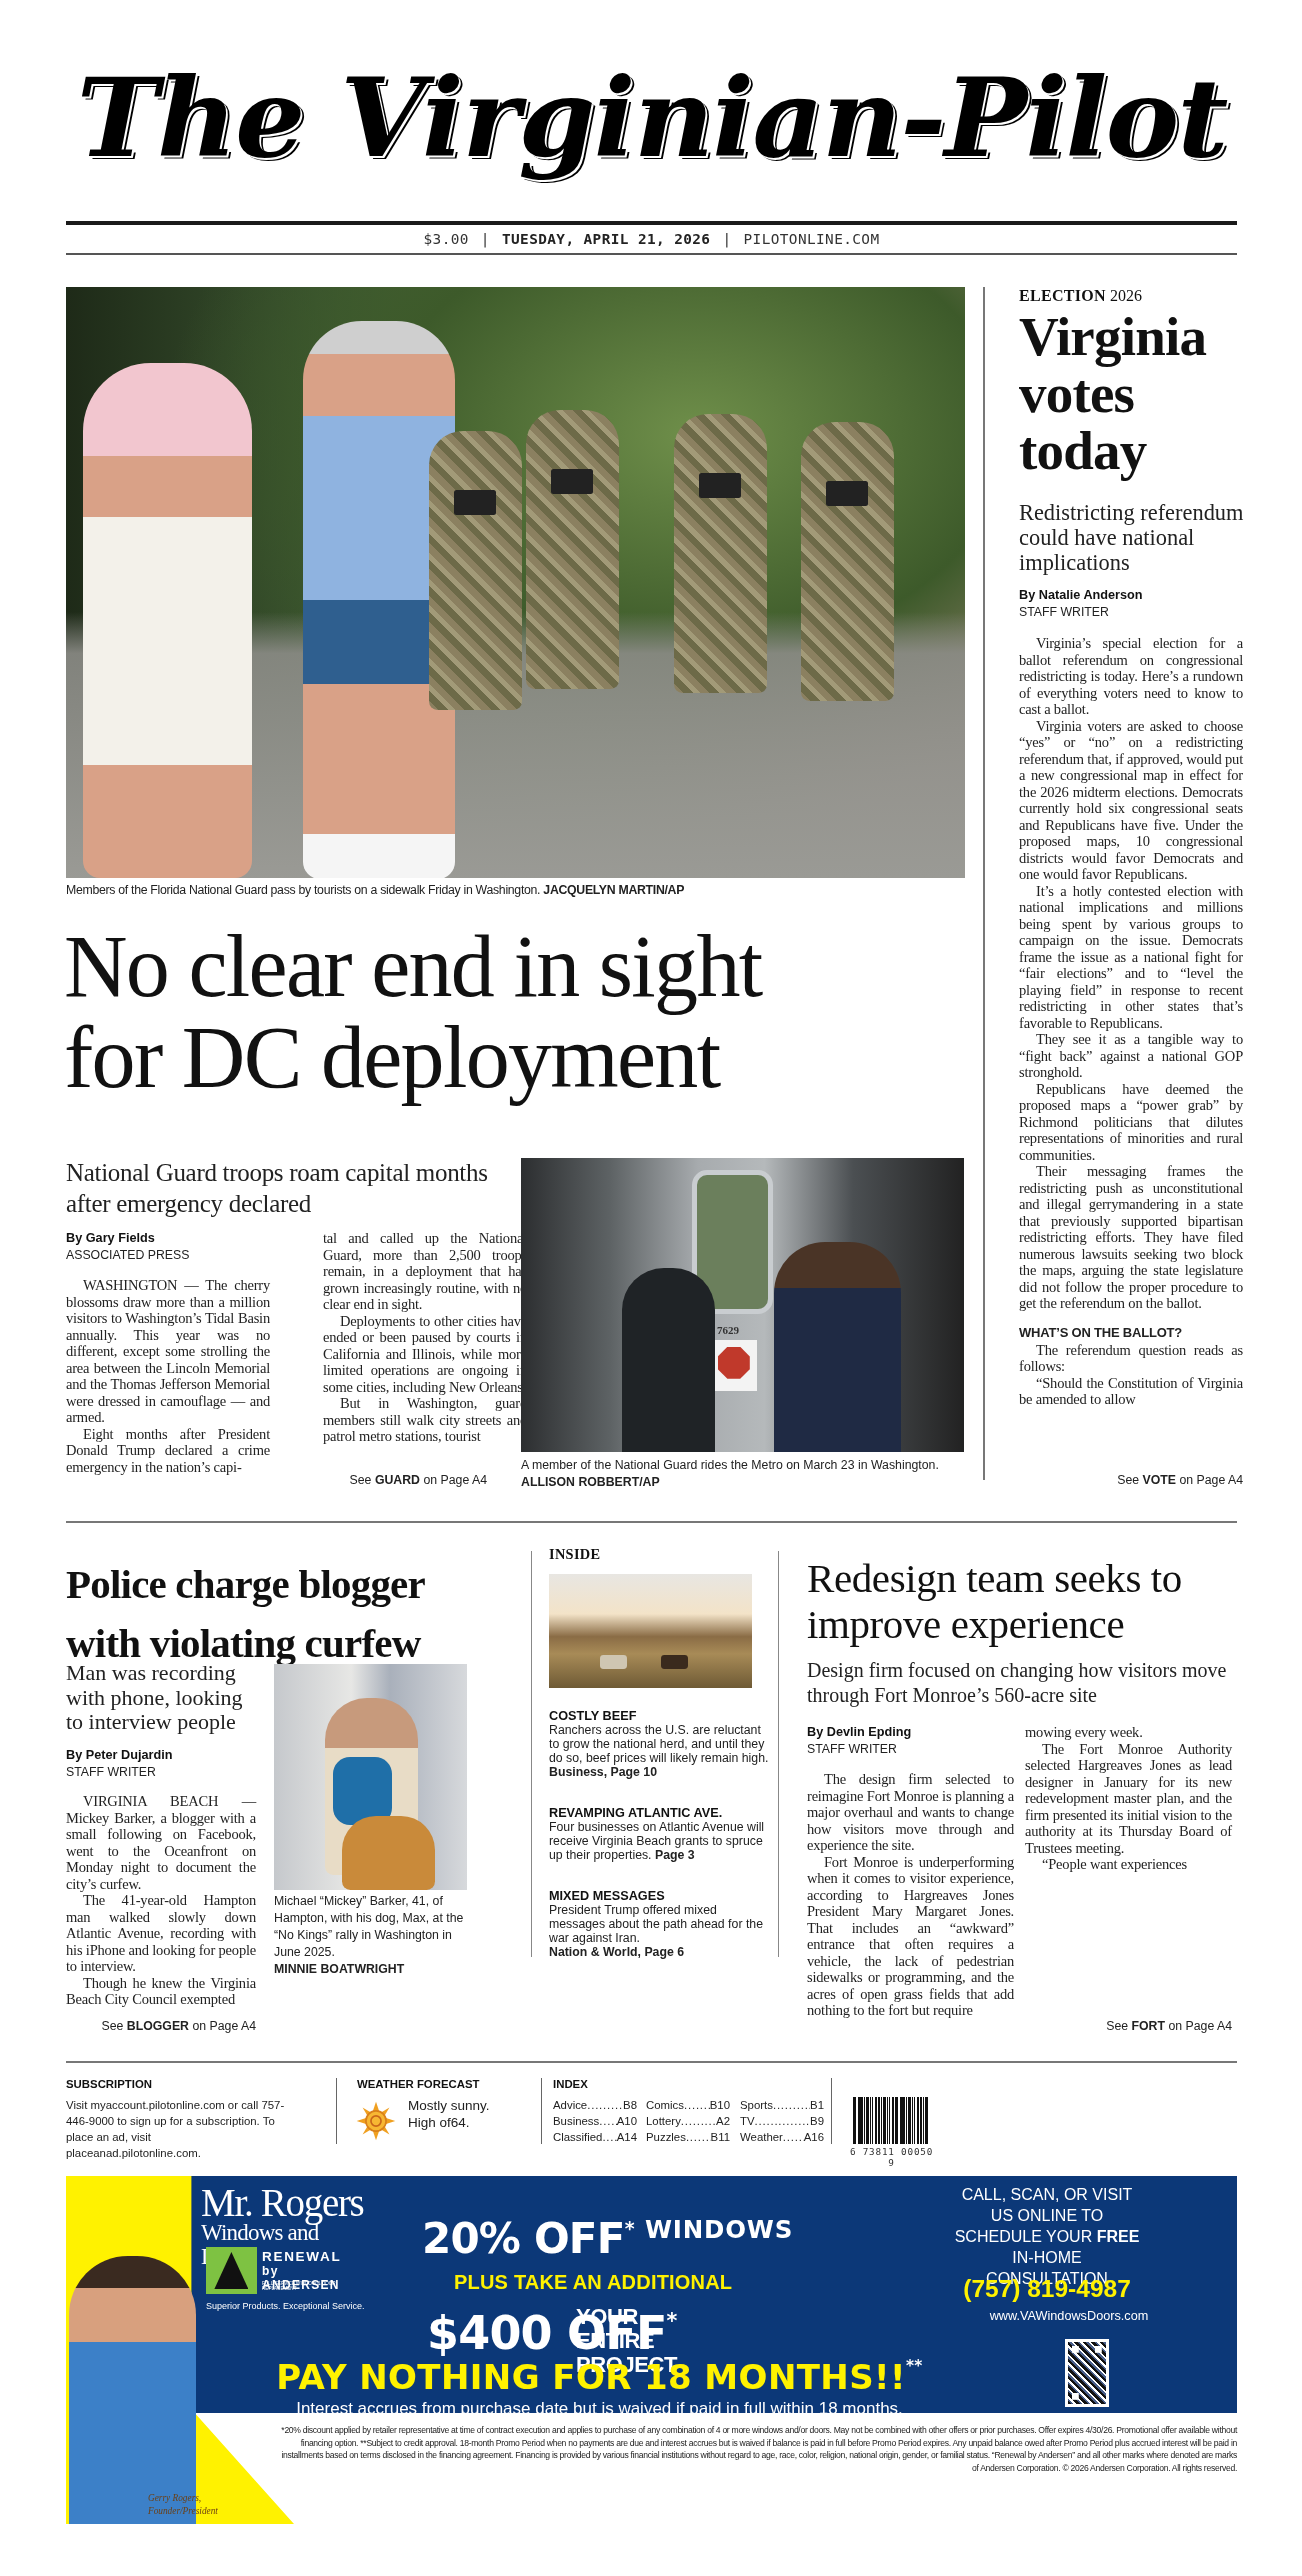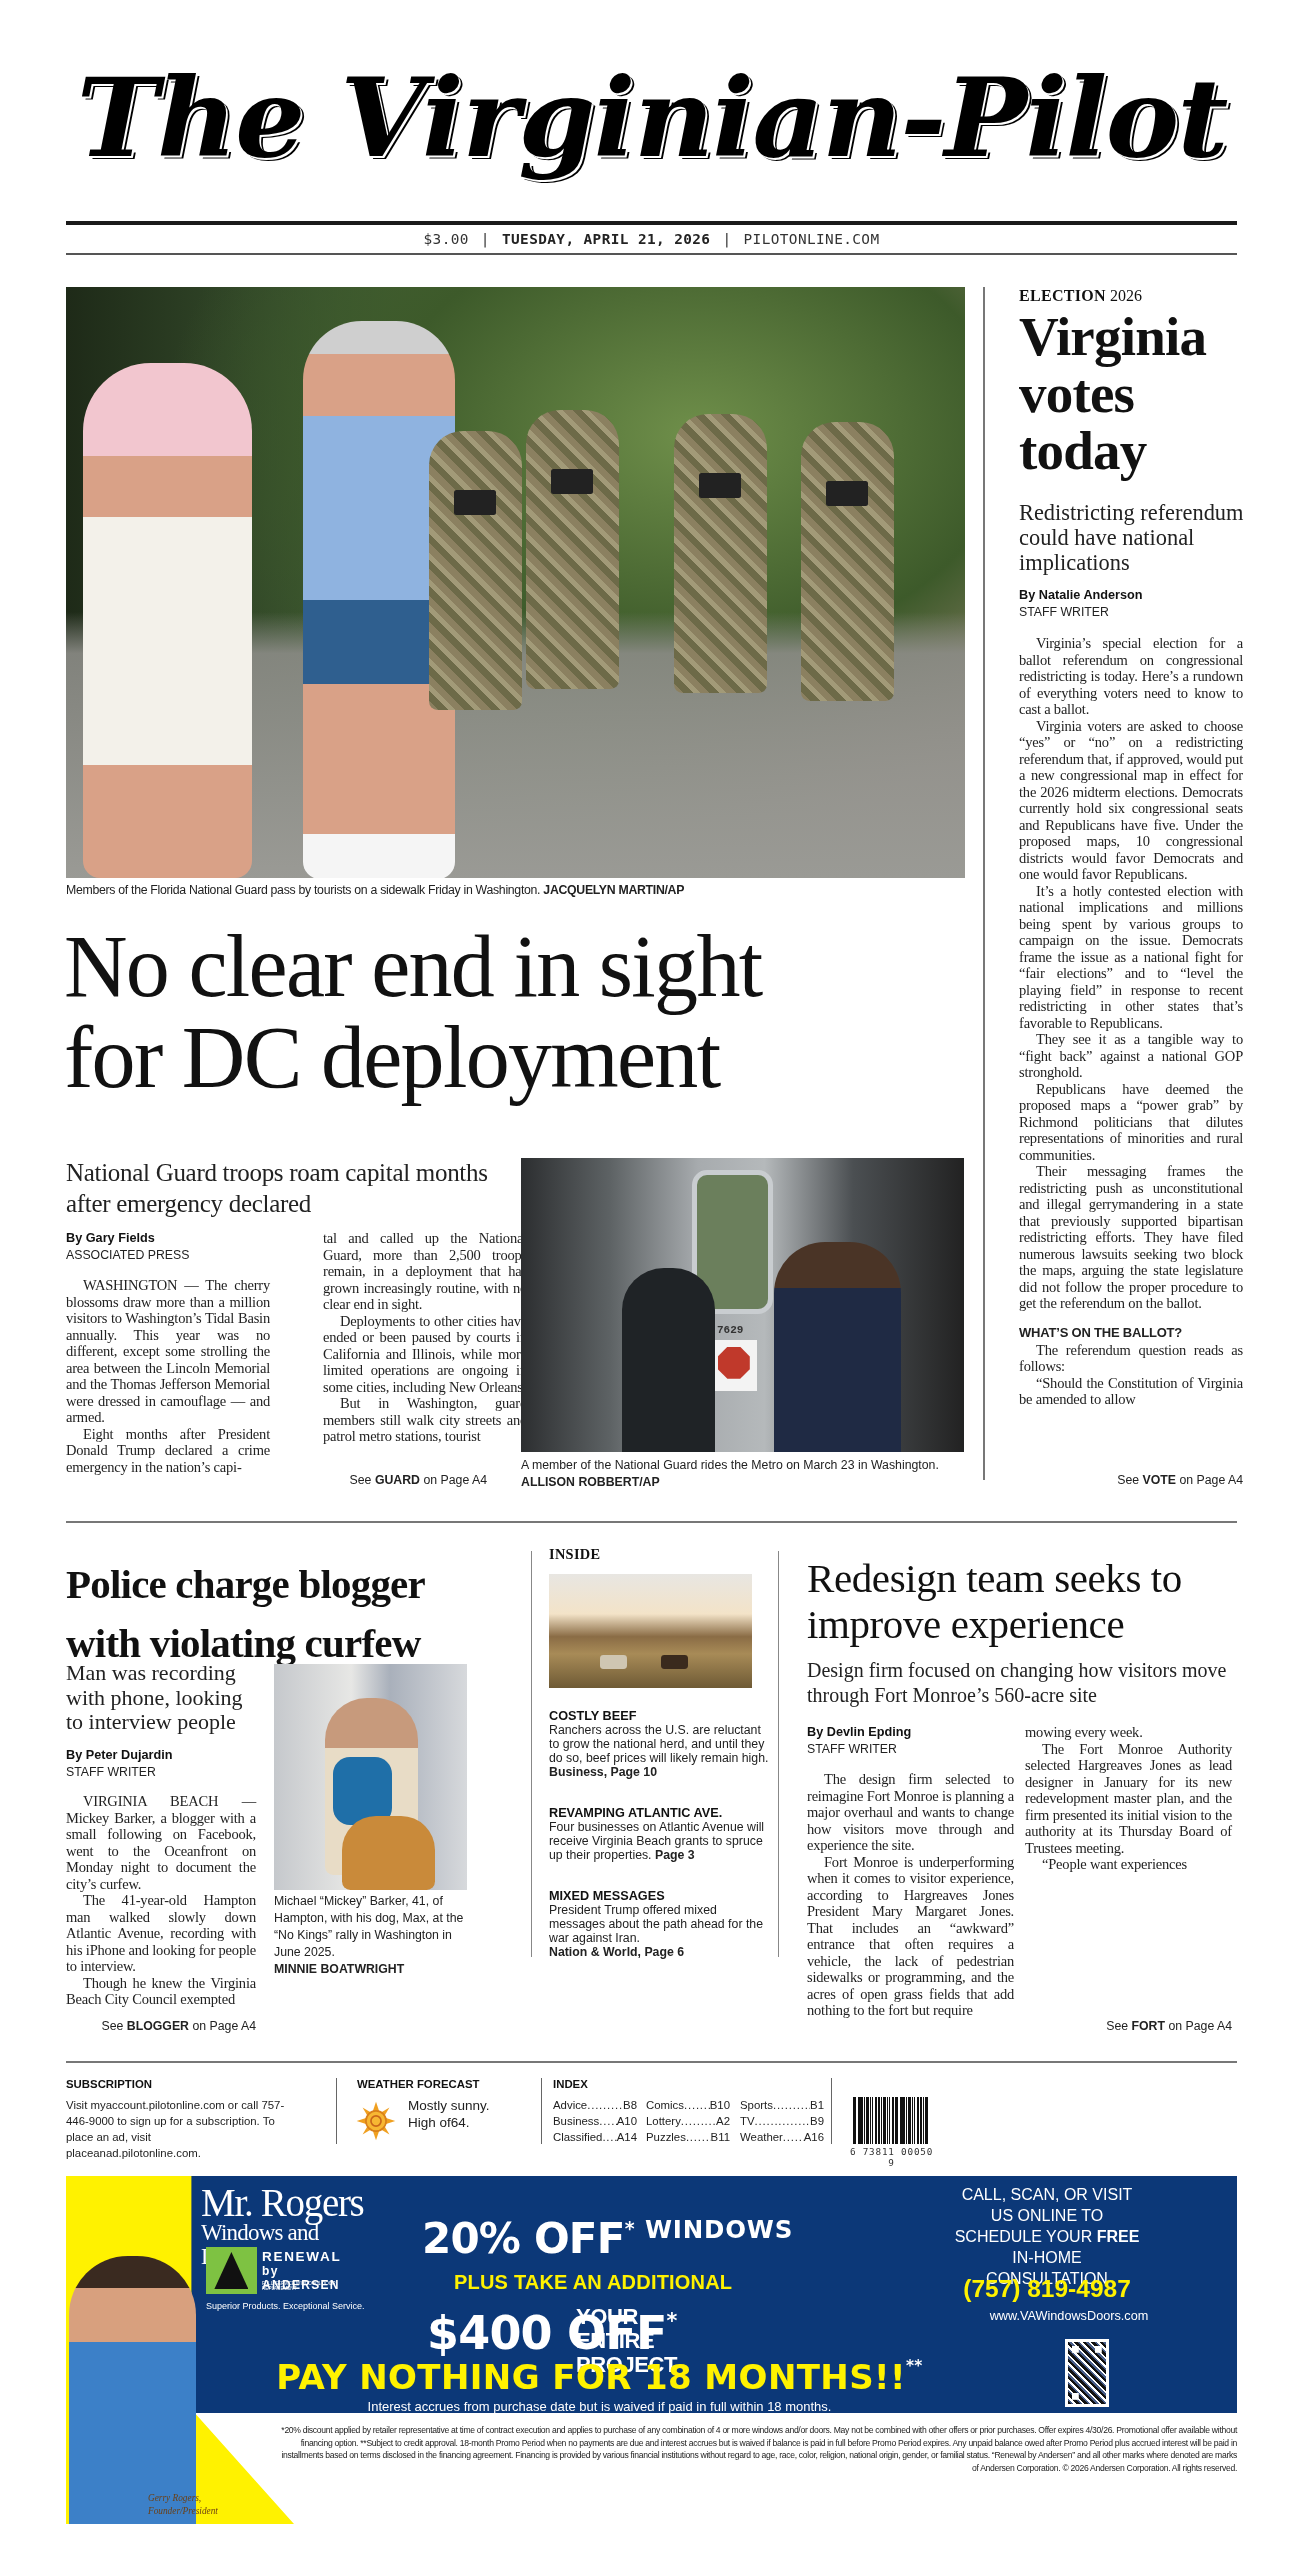--- a/index.html
+++ b/index.html
@@ -50,21 +50,21 @@
   #lead-byline { left: 66px; top: 1230px; width: 203px; }
   #lead-col1 { left: 66px; top: 1277px; width: 204px; }
   #lead-col2 { left: 295px; top: 1230px; width: 204px; margin-left: 28px; }
   #lead-jump { left: 283px; top: 1473px; width: 204px; }
 
   #metro-photo { left: 521px; top: 1158px; width: 443px; height: 294px;
     background: linear-gradient(90deg, #2c2e30 0%, #5d6264 20%, #a7abae 40%, #b5b9bb 55%, #4b4f52 75%, #222 100%); }
   .metro-door { position: absolute; left: 171px; top: 12px; width: 81px; height: 144px; border: 5px solid #c9cdd0; border-radius: 15px; background: #6b7f5c; }
   .metro-stop { position: absolute; left: 190px; top: 182px; width: 46px; height: 51px; background: #f3f3f3; }
   .metro-stop::after { content: ""; position: absolute; left: 6.8px; top: 6.8px; width: 32px; height: 32px; background: #c0392b; clip-path: polygon(30% 0, 70% 0, 100% 30%, 100% 70%, 70% 100%, 30% 100%, 0 70%, 0 30%); }
-  .metro-num { position: absolute; left: 196px; top: 166px; font-family: Liberation Mono, monospace; font-size: 11px; color: #333; font-weight: bold; }
+  .metro-num { position: absolute; left: 196px; top: 166px; font-family: Liberation Serif, serif; font-size: 11px; color: #333; font-weight: bold; }
   .rider1 { position: absolute; left: 101px; top: 110px; width: 93px; height: 184px; border-radius: 42px 42px 0 0; background: #1f2326; }
   .rider2 { position: absolute; left: 253px; top: 84px; width: 127px; height: 210px; border-radius: 51px 51px 0 0; background: linear-gradient(180deg, #4a3426 0 22%, #1f2a44 22% 100%); }
   #metro-caption { left: 521px; top: 1457px; width: 443px; }
 
   #col-rule { left: 983px; top: 287px; width: 1.7px; height: 1193px; background: #777; }
 
   
   #election-kicker { left: 1019px; top: 286px; font-family: "Liberation Serif", serif; font-size: 16px; line-height: 20px; color: #111; }
   #election-kicker b { font-weight: 900; letter-spacing: 0.3px; }
   #election-headline { left: 1019px; top: 308px; width: 253px; font-family: "Liberation Serif", serif; font-weight: bold; font-size: 55px; line-height: 57px; letter-spacing: -0.8px; color: #111; }
@@ -151,21 +151,21 @@
 
   .ad-big { position: absolute; font-family: "DejaVu Sans", "Liberation Sans", sans-serif; font-weight: bold; color: #fff; }
   .ad-big sup { font-size: 0.45em; vertical-align: top; position: relative; top: 3.4px; }
   #ad-offer1 { left: 422px; top: 2214px; font-size: 42px; letter-spacing: -0.8px; }
   #ad-offer1-suffix { left: 645px; top: 2215px; font-size: 24.5px; letter-spacing: 0.8px; }
   #ad-plus { left: 454px; top: 2271px; font-family: "Liberation Sans", sans-serif; font-weight: bold; font-size: 20px; color: #fff200; letter-spacing: 0.2px; }
   #ad-offer2 { left: 427px; top: 2306px; font-size: 46px; letter-spacing: -0.8px; }
   #ad-offer2-suffix { left: 576px; top: 2305px; width: 118px; font-size: 22px; line-height: 24px; letter-spacing: -0.4px; font-family: "Liberation Sans", sans-serif; }
   #ad-pay { left: 253px; top: 2357px; width: 693px; text-align: center; font-family: "DejaVu Sans", sans-serif; font-weight: bold; font-size: 34px; color: #fff200; letter-spacing: 0.4px; }
   #ad-pay sup { font-size: 0.45em; vertical-align: top; color: #fff; }
-  #ad-interest { left: 253px; top: 2399px; width: 693px; text-align: center; font-family: "Liberation Sans", sans-serif; font-size: 13px; color: #fff; }
+  #ad-interest { left: 253px; top: 2399px; width: 693px; text-align: center; font-family: "Liberation Sans", sans-serif; font-size: 17px; color: #fff; }
   #ad-cta { left: 950px; top: 2184px; width: 194px; text-align: center; font-family: "Liberation Sans", sans-serif; font-size: 16px; line-height: 21px; color: #fff; text-transform: uppercase; }
   #ad-cta b { font-weight: bold; }
   #ad-phone { left: 950px; top: 2275px; width: 194px; text-align: center; font-family: "Liberation Sans", sans-serif; font-weight: bold; font-size: 24.5px; color: #fff200; }
   #ad-url { left: 972px; top: 2309px; width: 194px; text-align: center; font-family: "Liberation Sans", sans-serif; font-weight: normal; font-size: 12.7px; color: #fff; }
   #ad-qr { left: 1065px; top: 2339px; width: 44px; height: 68px; background: #fff; padding: 3.4px; }
   #ad-qr .q { width: 100%; height: 100%; background:
      linear-gradient(#fff,#fff) 3.4px 3.4px / 6.8px 6.8px no-repeat,
      linear-gradient(#fff,#fff) 27px 3.4px / 6.8px 6.8px no-repeat,
      linear-gradient(#fff,#fff) 3.4px 51px / 6.8px 6.8px no-repeat,
      repeating-linear-gradient(45deg, #111 0 2.5px, #4a5f8a 2.5px 4.2px, #fff 4.2px 6px); }

